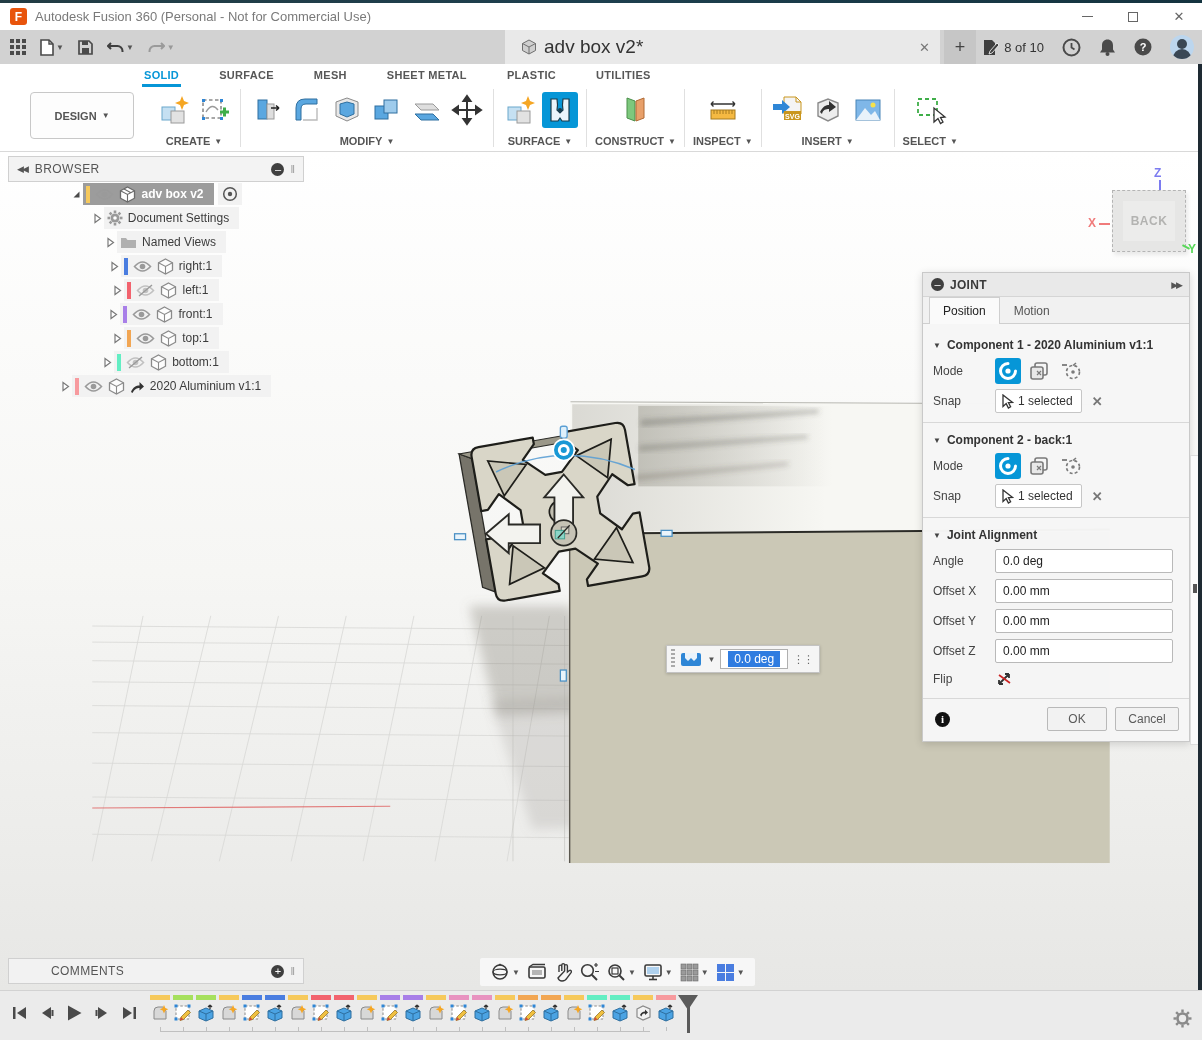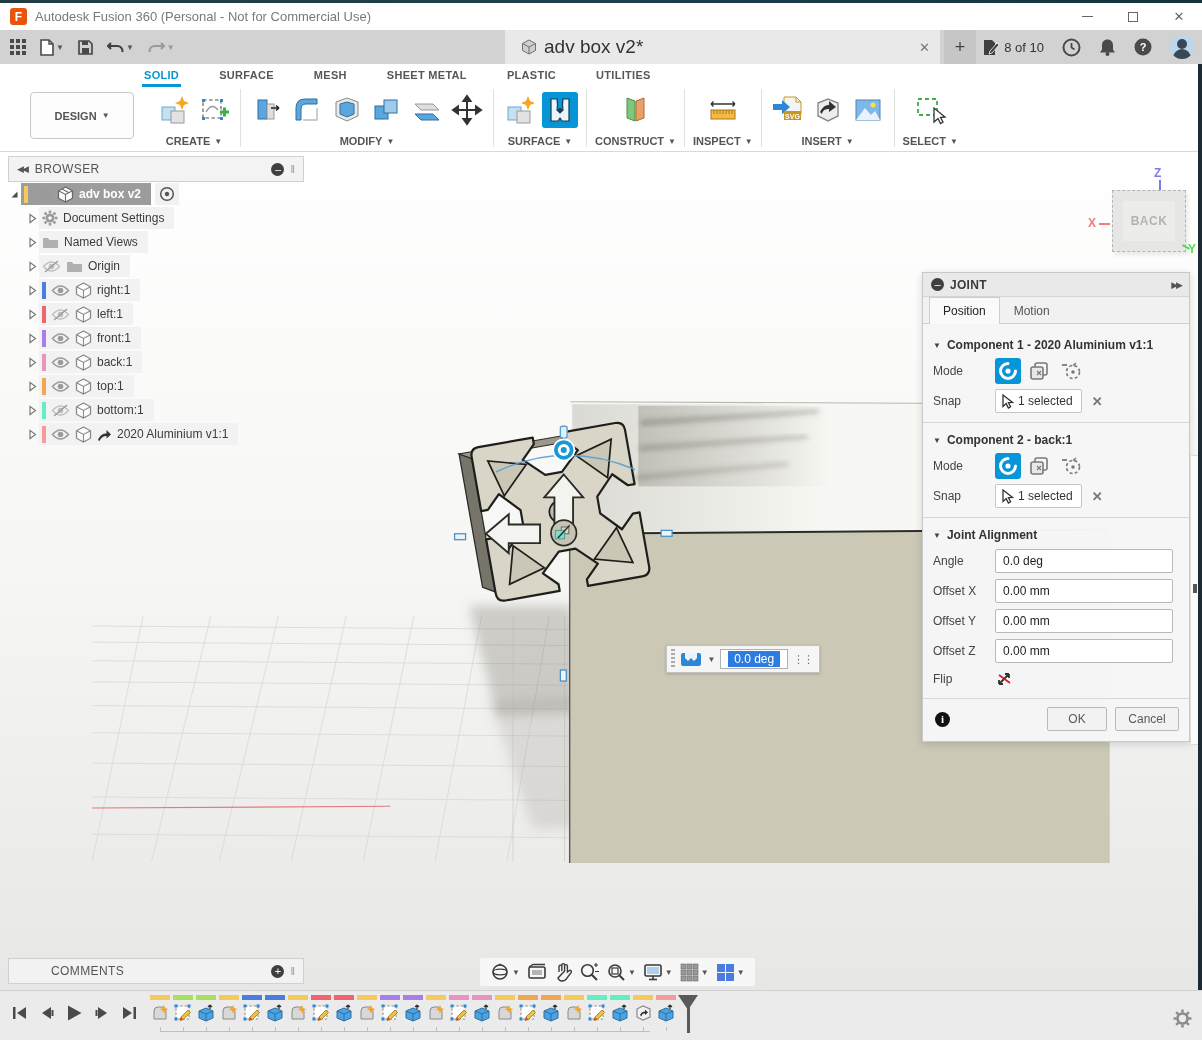--- a/index.html
+++ b/index.html
@@ -57,21 +57,21 @@
 
   
   .browser-head, .comments-bar { position:absolute; left:8px; width:296px; height:26px; background:rgba(242,242,242,.96); border:1px solid #d0d0d0; display:flex; align-items:center; padding:0 8px; color:#555; }
   .browser-head { top:4px; }
   .panel-title { font-size:12px; color:#555; letter-spacing:.4px; margin-left:8px; }
   .panel-right { margin-left:auto; display:flex; align-items:center; gap:6px; }
   .circle-minus, .circle-plus { width:13px; height:13px; border-radius:50%; background:#3f3f3f; color:#fff; font-size:11px; line-height:11px; display:flex; align-items:center; justify-content:center; }
   .grip { color:#999; font-size:11px; }
   .dbl-arrow { color:#555; font-size:9px; letter-spacing:-2px; }
   .tree { position:absolute; left:8px; top:30px; width:296px; }
-  .trow { height:24px; display:flex; align-items:center; }
+  .trow { height:24px; display:flex; align-items:center;justify-content:center; }
   .trow .indent { width:18px; flex:0 0 18px; }
   .tri { width:13px; flex:0 0 13px; display:flex; justify-content:center; }
   .rowbox { display:inline-flex; align-items:center; height:22px; background:rgba(241,241,241,.92); padding:0 10px 0 3px; gap:5px; color:#3c3c3c; }
   .rowbox.selected { background:#9c9c9c; color:#fff; font-weight:bold; }
   .cbar { width:4px; height:17px; flex:0 0 4px; }
   .tlabel { font-size:12px; white-space:nowrap; }
   .target-box { margin-left:4px; height:22px; display:flex; align-items:center; background:rgba(241,241,241,.92); padding:0 4px; }
 
   .comments-bar { top:806px; }
 
@@ -651,134 +651,85 @@
         </span>
       </div>
       <div class="trow">
         <span class="indent"></span>
         <span class="tri">
           <svg width="11" height="11" viewBox="0 0 11 11">
             <path d="M3,1.5 L8.5,5.5 L3,9.5 Z" fill="#fff" stroke="#7a7a7a" stroke-width="1.2"></path>
           </svg>
         </span>
         <span class="rowbox">
+          <span class="cbar" style="background:#4a7de0"></span>
+          <span>
+            <svg width="19" height="13" viewBox="0 0 19 13">
+              <path d="M1.5,6.5 Q9.5,-2.5 17.5,6.5 Q9.5,15.5 1.5,6.5 Z" fill="none" stroke="#9a9a9a" stroke-width="1.6"></path>
+              <circle cx="9.5" cy="6.5" r="2.8" fill="#9a9a9a"></circle>
+            </svg>
+          </span>
+          <span>
+            <svg width="17" height="17" viewBox="0 0 17 17">
+              <path d="M8.5,1 L15.5,4.8 L15.5,12.2 L8.5,16 L1.5,12.2 L1.5,4.8 Z" fill="#fdfdfd" stroke="#8a8a8a" stroke-width="1.3"></path>
+              <path d="M1.5,4.8 L8.5,8.5 L15.5,4.8 M8.5,8.5 L8.5,16" fill="none" stroke="#8a8a8a" stroke-width="1.1"></path>
+            </svg>
+          </span>
+          <span class="tlabel">right:1</span>
+        </span>
+      </div>
+      <div class="trow">
+        <span class="indent"></span>
+        <span class="tri">
+          <svg width="11" height="11" viewBox="0 0 11 11">
+            <path d="M3,1.5 L8.5,5.5 L3,9.5 Z" fill="#fff" stroke="#7a7a7a" stroke-width="1.2"></path>
+          </svg>
+        </span>
+        <span class="rowbox">
+          <span class="cbar" style="background:#f2636e"></span>
           <span>
             <svg width="19" height="13" viewBox="0 0 19 13">
               <g opacity=".55">
                 <path d="M1.5,6.5 Q9.5,-2.5 17.5,6.5 Q9.5,15.5 1.5,6.5 Z" fill="none" stroke="#9a9a9a" stroke-width="1.6"></path>
                 <circle cx="9.5" cy="6.5" r="2.8" fill="#9a9a9a"></circle>
               </g>
               <line x1="3" y1="12" x2="16" y2="1" stroke="#9a9a9a" stroke-width="1.4"></line>
             </svg>
           </span>
           <span>
-            <svg width="17" height="13" viewBox="0 0 17 13">
-              <path d="M1,2 h5 l1.5,2 h8.5 v8 h-15 z" fill="#b0b0b0"></path>
-            </svg>
-          </span>
-          <span class="tlabel">Origin</span>
+            <svg width="17" height="17" viewBox="0 0 17 17">
+              <path d="M8.5,1 L15.5,4.8 L15.5,12.2 L8.5,16 L1.5,12.2 L1.5,4.8 Z" fill="#fdfdfd" stroke="#8a8a8a" stroke-width="1.3"></path>
+              <path d="M1.5,4.8 L8.5,8.5 L15.5,4.8 M8.5,8.5 L8.5,16" fill="none" stroke="#8a8a8a" stroke-width="1.1"></path>
+            </svg>
+          </span>
+          <span class="tlabel">left:1</span>
         </span>
       </div>
       <div class="trow">
         <span class="indent"></span>
         <span class="tri">
           <svg width="11" height="11" viewBox="0 0 11 11">
             <path d="M3,1.5 L8.5,5.5 L3,9.5 Z" fill="#fff" stroke="#7a7a7a" stroke-width="1.2"></path>
           </svg>
         </span>
         <span class="rowbox">
-          <span class="cbar" style="background:#4a7de0"></span>
+          <span class="cbar" style="background:#a87fe8"></span>
           <span>
             <svg width="19" height="13" viewBox="0 0 19 13">
               <path d="M1.5,6.5 Q9.5,-2.5 17.5,6.5 Q9.5,15.5 1.5,6.5 Z" fill="none" stroke="#9a9a9a" stroke-width="1.6"></path>
               <circle cx="9.5" cy="6.5" r="2.8" fill="#9a9a9a"></circle>
             </svg>
           </span>
           <span>
             <svg width="17" height="17" viewBox="0 0 17 17">
               <path d="M8.5,1 L15.5,4.8 L15.5,12.2 L8.5,16 L1.5,12.2 L1.5,4.8 Z" fill="#fdfdfd" stroke="#8a8a8a" stroke-width="1.3"></path>
               <path d="M1.5,4.8 L8.5,8.5 L15.5,4.8 M8.5,8.5 L8.5,16" fill="none" stroke="#8a8a8a" stroke-width="1.1"></path>
             </svg>
           </span>
-          <span class="tlabel">right:1</span>
-        </span>
-      </div>
-      <div class="trow">
-        <span class="indent"></span>
-        <span class="tri">
-          <svg width="11" height="11" viewBox="0 0 11 11">
-            <path d="M3,1.5 L8.5,5.5 L3,9.5 Z" fill="#fff" stroke="#7a7a7a" stroke-width="1.2"></path>
-          </svg>
-        </span>
-        <span class="rowbox">
-          <span class="cbar" style="background:#f2636e"></span>
-          <span>
-            <svg width="19" height="13" viewBox="0 0 19 13">
-              <g opacity=".55">
-                <path d="M1.5,6.5 Q9.5,-2.5 17.5,6.5 Q9.5,15.5 1.5,6.5 Z" fill="none" stroke="#9a9a9a" stroke-width="1.6"></path>
-                <circle cx="9.5" cy="6.5" r="2.8" fill="#9a9a9a"></circle>
-              </g>
-              <line x1="3" y1="12" x2="16" y2="1" stroke="#9a9a9a" stroke-width="1.4"></line>
-            </svg>
-          </span>
-          <span>
-            <svg width="17" height="17" viewBox="0 0 17 17">
-              <path d="M8.5,1 L15.5,4.8 L15.5,12.2 L8.5,16 L1.5,12.2 L1.5,4.8 Z" fill="#fdfdfd" stroke="#8a8a8a" stroke-width="1.3"></path>
-              <path d="M1.5,4.8 L8.5,8.5 L15.5,4.8 M8.5,8.5 L8.5,16" fill="none" stroke="#8a8a8a" stroke-width="1.1"></path>
-            </svg>
-          </span>
-          <span class="tlabel">left:1</span>
-        </span>
-      </div>
-      <div class="trow">
-        <span class="indent"></span>
-        <span class="tri">
-          <svg width="11" height="11" viewBox="0 0 11 11">
-            <path d="M3,1.5 L8.5,5.5 L3,9.5 Z" fill="#fff" stroke="#7a7a7a" stroke-width="1.2"></path>
-          </svg>
-        </span>
-        <span class="rowbox">
-          <span class="cbar" style="background:#a87fe8"></span>
-          <span>
-            <svg width="19" height="13" viewBox="0 0 19 13">
-              <path d="M1.5,6.5 Q9.5,-2.5 17.5,6.5 Q9.5,15.5 1.5,6.5 Z" fill="none" stroke="#9a9a9a" stroke-width="1.6"></path>
-              <circle cx="9.5" cy="6.5" r="2.8" fill="#9a9a9a"></circle>
-            </svg>
-          </span>
-          <span>
-            <svg width="17" height="17" viewBox="0 0 17 17">
-              <path d="M8.5,1 L15.5,4.8 L15.5,12.2 L8.5,16 L1.5,12.2 L1.5,4.8 Z" fill="#fdfdfd" stroke="#8a8a8a" stroke-width="1.3"></path>
-              <path d="M1.5,4.8 L8.5,8.5 L15.5,4.8 M8.5,8.5 L8.5,16" fill="none" stroke="#8a8a8a" stroke-width="1.1"></path>
-            </svg>
-          </span>
           <span class="tlabel">front:1</span>
-        </span>
-      </div>
-      <div class="trow">
-        <span class="indent"></span>
-        <span class="tri">
-          <svg width="11" height="11" viewBox="0 0 11 11">
-            <path d="M3,1.5 L8.5,5.5 L3,9.5 Z" fill="#fff" stroke="#7a7a7a" stroke-width="1.2"></path>
-          </svg>
-        </span>
-        <span class="rowbox">
-          <span class="cbar" style="background:#e893c0"></span>
-          <span>
-            <svg width="19" height="13" viewBox="0 0 19 13">
-              <path d="M1.5,6.5 Q9.5,-2.5 17.5,6.5 Q9.5,15.5 1.5,6.5 Z" fill="none" stroke="#9a9a9a" stroke-width="1.6"></path>
-              <circle cx="9.5" cy="6.5" r="2.8" fill="#9a9a9a"></circle>
-            </svg>
-          </span>
-          <span>
-            <svg width="17" height="17" viewBox="0 0 17 17">
-              <path d="M8.5,1 L15.5,4.8 L15.5,12.2 L8.5,16 L1.5,12.2 L1.5,4.8 Z" fill="#fdfdfd" stroke="#8a8a8a" stroke-width="1.3"></path>
-              <path d="M1.5,4.8 L8.5,8.5 L15.5,4.8 M8.5,8.5 L8.5,16" fill="none" stroke="#8a8a8a" stroke-width="1.1"></path>
-            </svg>
-          </span>
-          <span class="tlabel">back:1</span>
         </span>
       </div>
       <div class="trow">
         <span class="indent"></span>
         <span class="tri">
           <svg width="11" height="11" viewBox="0 0 11 11">
             <path d="M3,1.5 L8.5,5.5 L3,9.5 Z" fill="#fff" stroke="#7a7a7a" stroke-width="1.2"></path>
           </svg>
         </span>
         <span class="rowbox">

